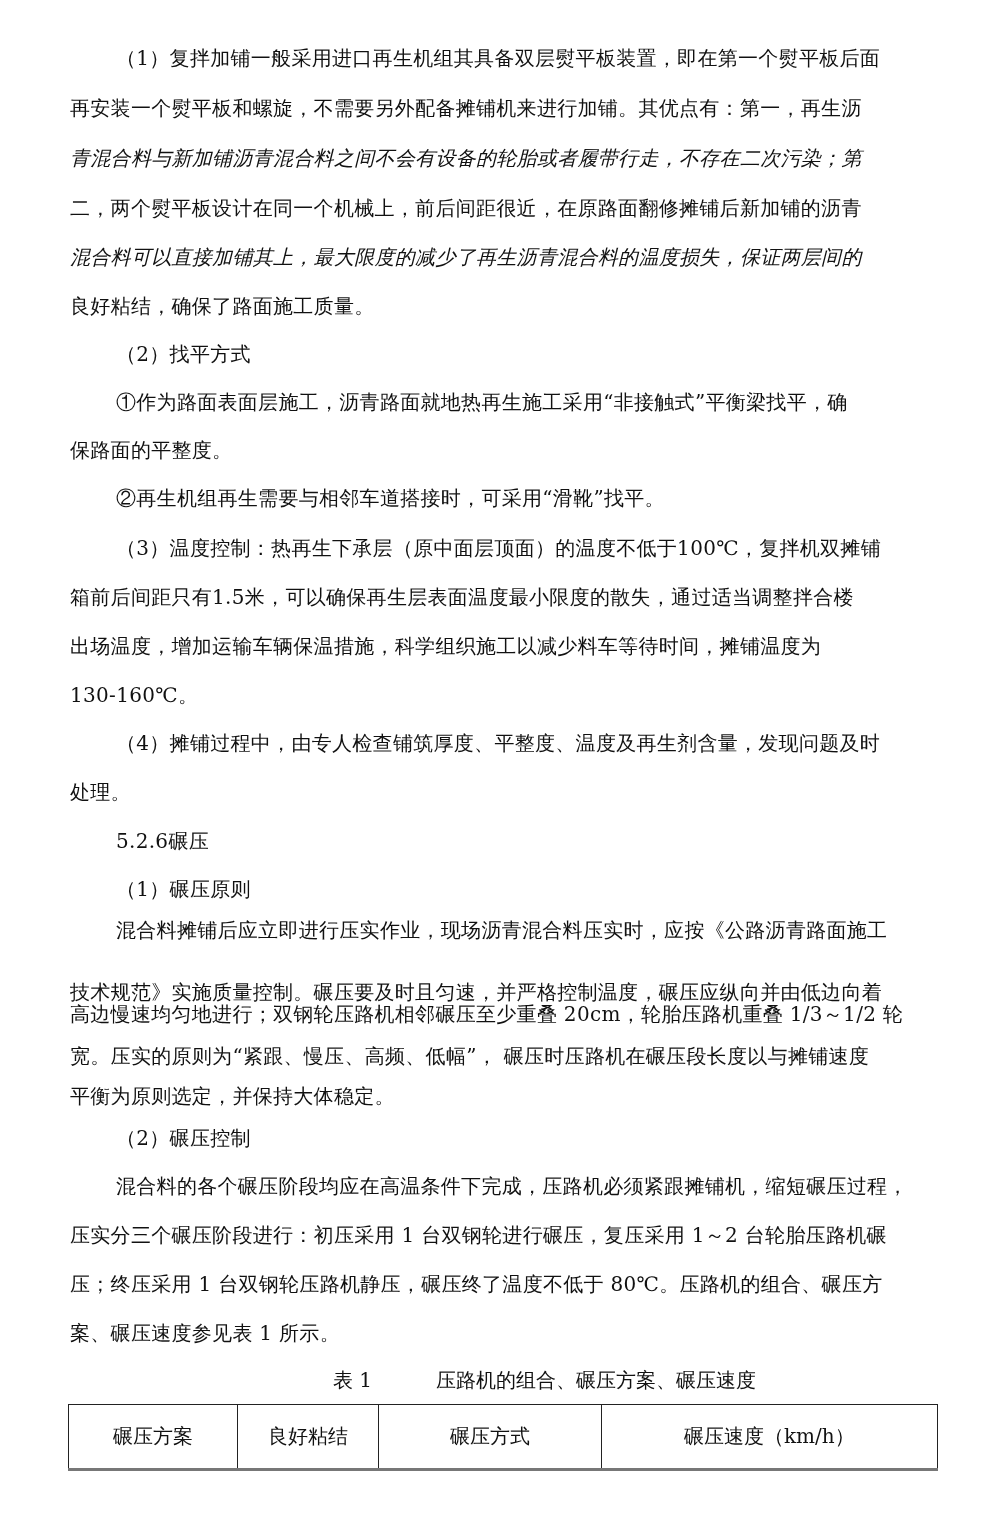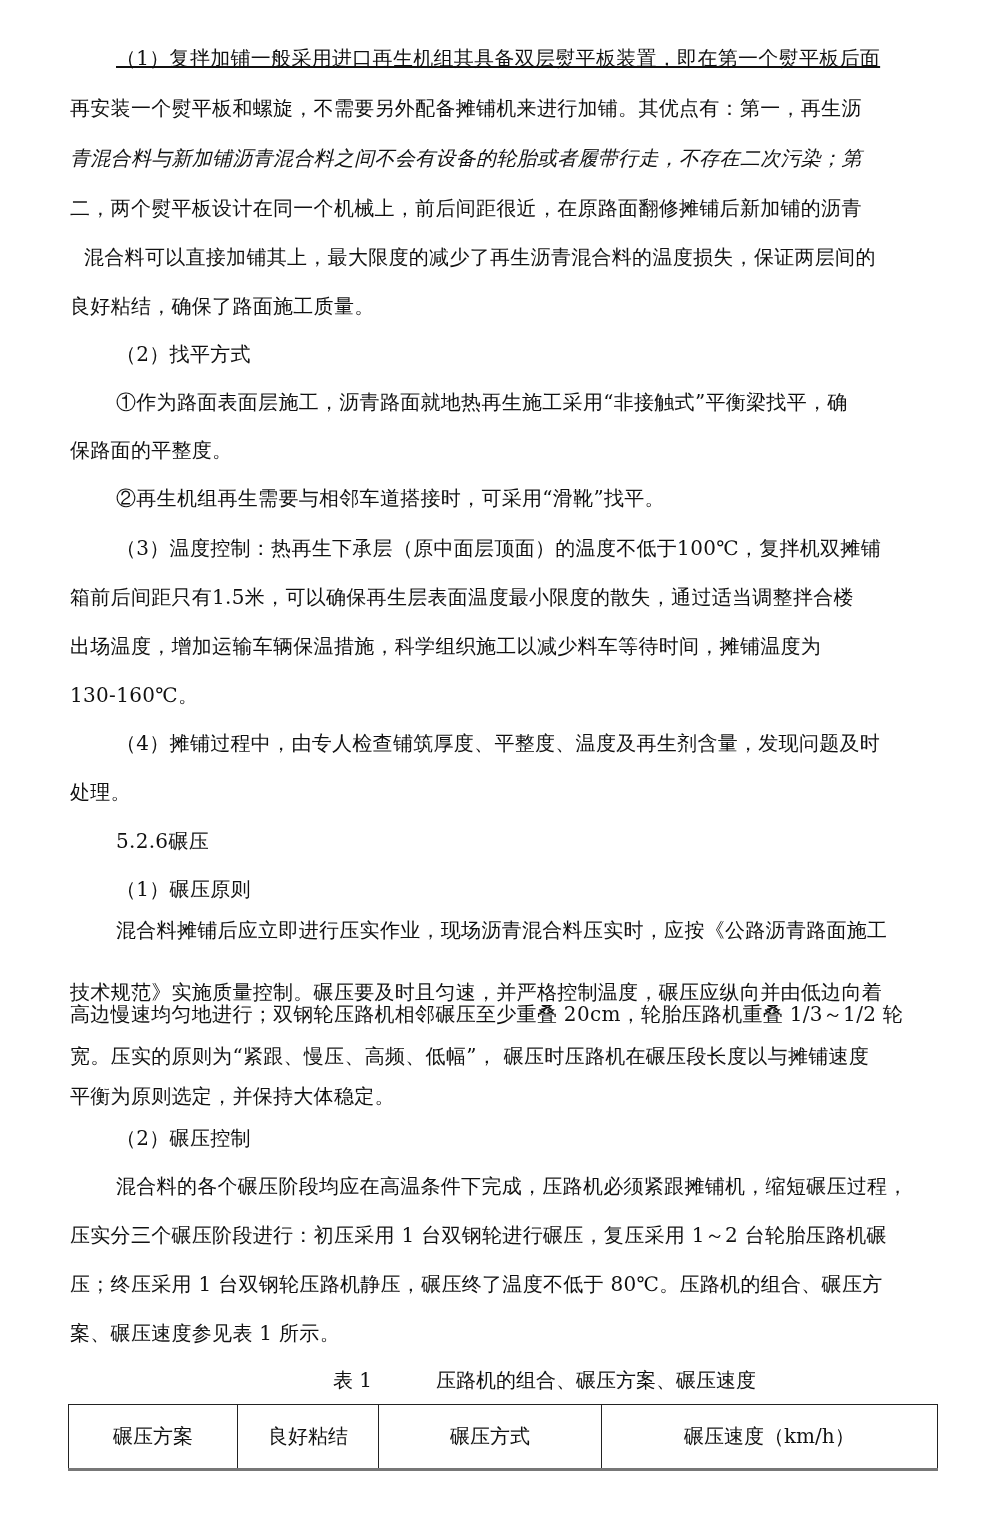--- a/index.html
+++ b/index.html
@@ -32,25 +32,25 @@
     border: 1.5px solid #222;
     text-align: center; vertical-align: middle;
     font-size: 20px; padding: 0; margin-left: 8px;
   }
   table.tbl tr { border-bottom: 3px solid #777; }
 </style>
 </head>
 <body>
 
 <div id="page">
-    <div class="line indent" style="top: 46px; text-decoration: underline;">（1）复拌加铺一般采用进口再生机组其具备双层熨平板装置，即在第一个熨平板后面</div>
+    <div class="line indent" style="top: 46px;">（1）复拌加铺一般采用进口再生机组其具备双层熨平板装置，即在第一个熨平板后面</div>
     <div class="line" style="top: 96px; left: 70px;">再安装一个熨平板和螺旋，不需要另外配备摊铺机来进行加铺。其优点有：第一，再生沥</div>
     <div class="line" style="top: 146px; left: 70px; font-style: italic;">青混合料与新加铺沥青混合料之间不会有设备的轮胎或者履带行走，不存在二次污染；第</div>
     <div class="line" style="top: 196px; left: 70px;">二，两个熨平板设计在同一个机械上，前后间距很近，在原路面翻修摊铺后新加铺的沥青</div>
-    <div class="line" style="top: 245px; left: 84px;">混合料可以直接加铺其上，最大限度的减少了再生沥青混合料的温度损失，保证两层间的</div>
+    <div class="line" style="top: 245px; left: 70px; font-style: italic;">混合料可以直接加铺其上，最大限度的减少了再生沥青混合料的温度损失，保证两层间的</div>
     <div class="line" style="top: 294px; left: 70px;">良好粘结，确保了路面施工质量。</div>
     <div class="line indent" style="top: 342px;">（2）找平方式</div>
     <div class="line indent" style="top: 390px;">①作为路面表面层施工，沥青路面就地热再生施工采用“非接触式”平衡梁找平，确</div>
     <div class="line" style="top: 438px; left: 70px;">保路面的平整度。</div>
     <div class="line indent" style="top: 486px;">②再生机组再生需要与相邻车道搭接时，可采用“滑靴”找平。</div>
     <div class="line indent" style="top: 536px;">（3）温度控制：热再生下承层（原中面层顶面）的温度不低于100℃，复拌机双摊铺</div>
     <div class="line" style="top: 585px; left: 70px;">箱前后间距只有1.5米，可以确保再生层表面温度最小限度的散失，通过适当调整拌合楼</div>
     <div class="line" style="top: 634px; left: 70px;">出场温度，增加运输车辆保温措施，科学组织施工以减少料车等待时间，摊铺温度为</div>
     <div class="line" style="top: 683px; left: 70px;">130-160℃。</div>
     <div class="line indent" style="top: 731px;">（4）摊铺过程中，由专人检查铺筑厚度、平整度、温度及再生剂含量，发现问题及时</div>

